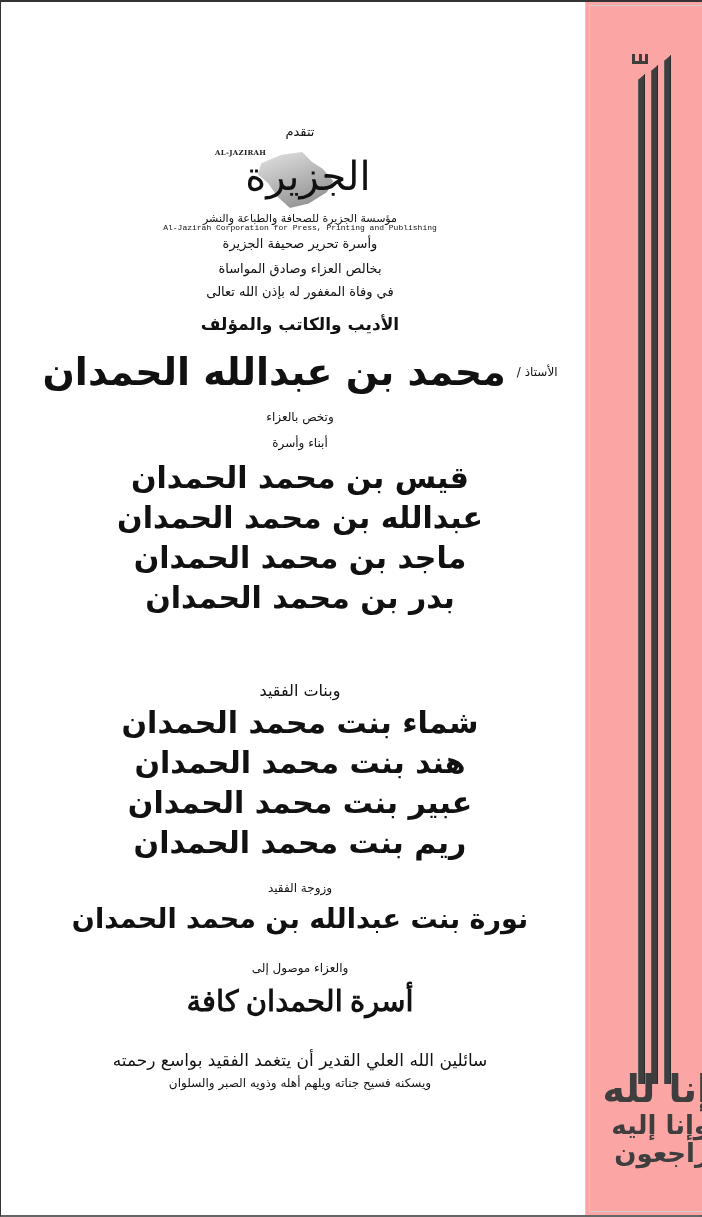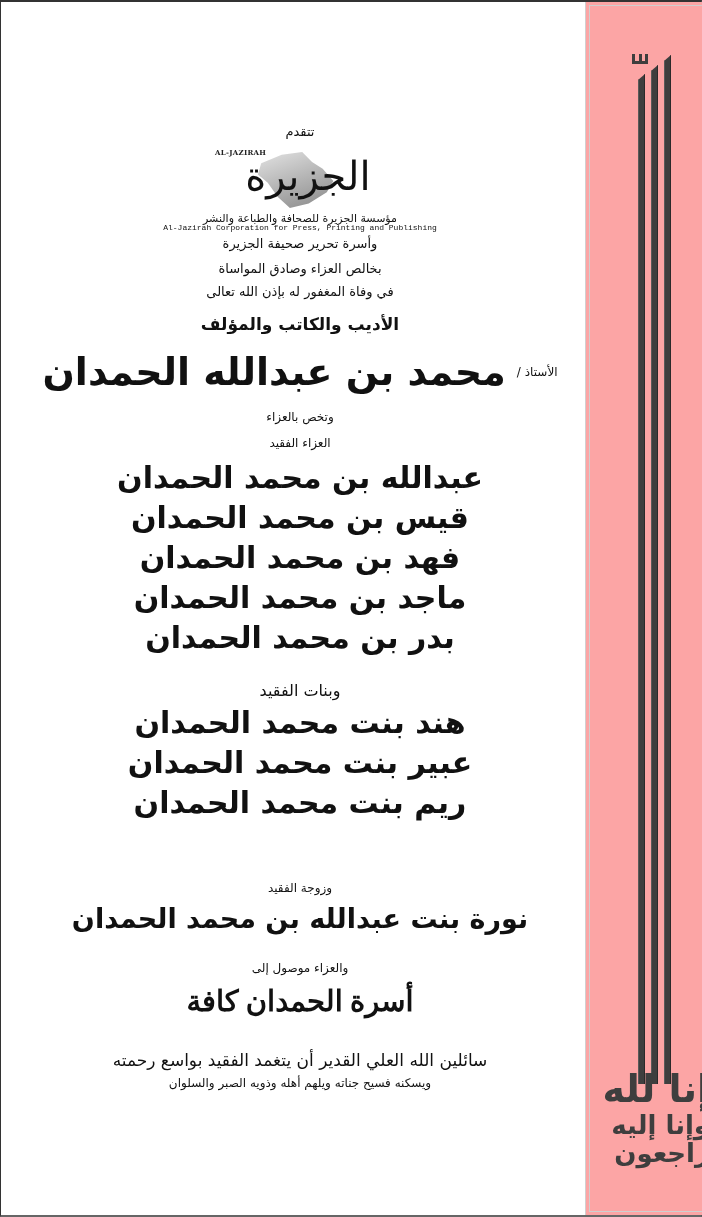--- a/index.html
+++ b/index.html
@@ -128,33 +128,33 @@
   <div class="line t-cond2">في وفاة المغفور له بإذن الله تعالى</div>
 
   <div class="line t-title">الأديب والكاتب والمؤلف</div>
 
   <div class="line name-row">
     <span class="prefix">الأستاذ /</span>
     <span class="name">محمد بن عبدالله الحمدان</span>
   </div>
 
   <div class="line t-special">وتخص بالعزاء</div>
-  <div class="line t-sons-label">العزاء الفقيد</div>
+  <div class="line t-sons-label">أبناء وأسرة</div>
 
   <div class="list sons big-name">
+    <span class="item">قيس بن محمد الحمدان</span>
     <span class="item">عبدالله بن محمد الحمدان</span>
-    <span class="item">قيس بن محمد الحمدان</span>
-    <span class="item">فهد بن محمد الحمدان</span>
     <span class="item">ماجد بن محمد الحمدان</span>
     <span class="item">بدر بن محمد الحمدان</span>
   </div>
 
   <div class="line daughters-label">وبنات الفقيد</div>
 
   <div class="list daughters big-name">
+    <span class="item">شماء بنت محمد الحمدان</span>
     <span class="item">هند بنت محمد الحمدان</span>
     <span class="item">عبير بنت محمد الحمدان</span>
     <span class="item">ريم بنت محمد الحمدان</span>
   </div>
 
   <div class="line wife-label">وزوجة الفقيد</div>
   <div class="line wife-name">نورة بنت عبدالله بن محمد الحمدان</div>
 
   <div class="line extended-label">والعزاء موصول إلى</div>
   <div class="line family">أسرة الحمدان كافة</div>

